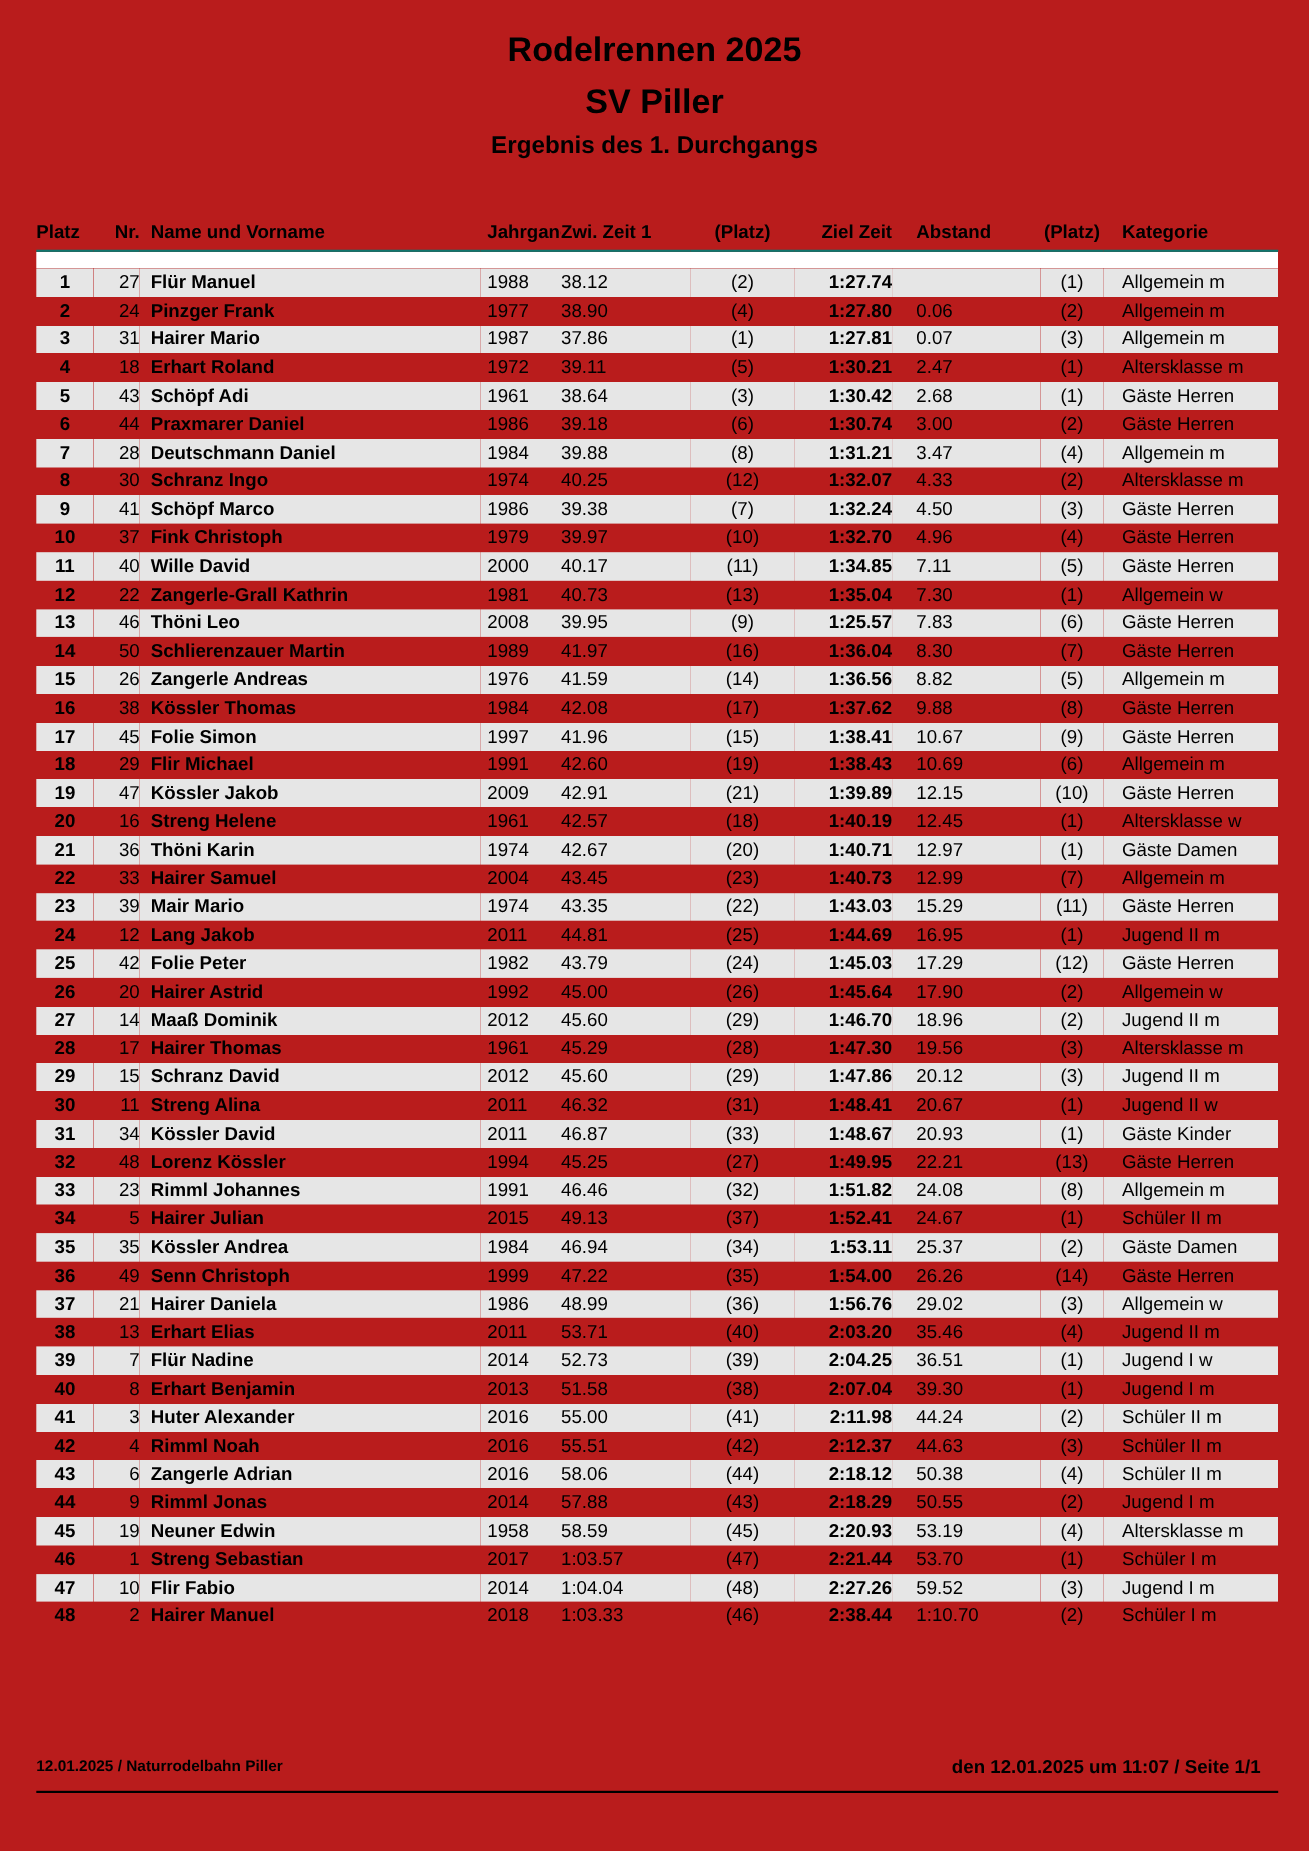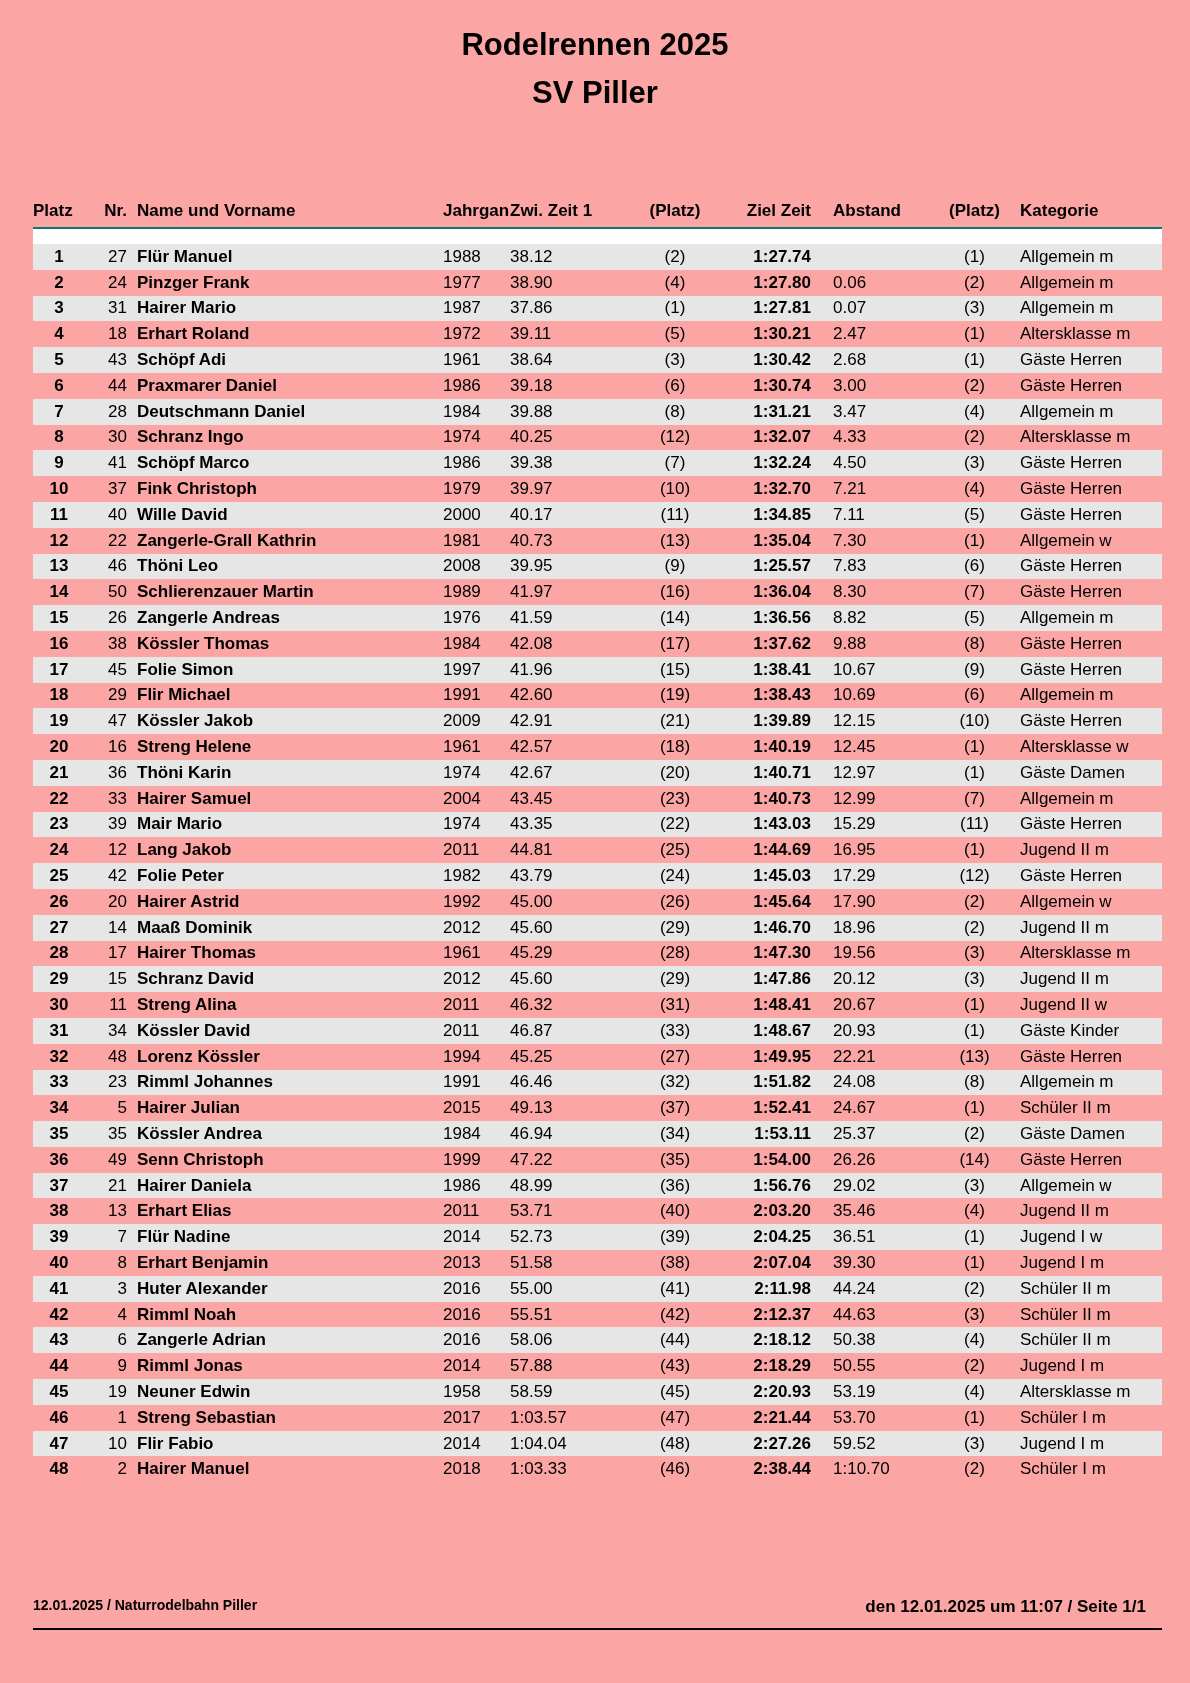--- a/index.html
+++ b/index.html
@@ -1,18 +1,18 @@
 <!DOCTYPE html>
 <html><head>
 <meta charset="utf-8">
 <style>
   * { margin:0; padding:0; box-sizing:border-box; }
   html,body { background:#fff; }
   .page {
-    position:relative; width:1190px; height:1683px; background:#fca5a5;
+    position:relative; width:1190px; height:1683px; background:#b91c1c;
     font-family:"Liberation Sans", sans-serif; color:#000; overflow:hidden;
   }
   .doc-title   { position:absolute; top:27px;  left:0; width:100%; text-align:center; font-size:31px; font-weight:bold; }
   .doc-subtitle{ position:absolute; top:75px;  left:0; width:100%; text-align:center; font-size:31px; font-weight:bold; }
   .doc-runtitle{ position:absolute; top:119px; left:0; width:100%; text-align:center; font-size:22px; font-weight:bold; }
 
   table.results { position:absolute; top:183px; left:33px; width:1129px; border-collapse:collapse; table-layout:fixed; }
   .results th {
     font-size:17px; font-weight:bold; height:45px; vertical-align:bottom; padding-bottom:6px;
     border-bottom:2px solid #0f766e; overflow:hidden; white-space:nowrap;
@@ -47,20 +47,21 @@
   .club { font-size:20px; font-weight:bold; margin-right:14px; white-space:nowrap; }
   .vola-logo { flex:0 0 auto; }
 </style>
 </head>
 <body>
 
 <div class="page">
 
   <div class="doc-title">Rodelrennen 2025</div>
   <div class="doc-subtitle">SV Piller</div>
+  <div class="doc-runtitle">Ergebnis des 1. Durchgangs</div>
 
   <table class="results">
     <thead>
       <tr>
           <th class="col-platz">Platz</th>
           <th class="col-nr">Nr.</th>
           <th class="col-name">Name und Vorname</th>
           <th class="col-jahrgang">Jahrgang</th>
           <th class="col-zwi">Zwi. Zeit 1</th>
           <th class="col-zwi_platz">(Platz)</th>
@@ -183,21 +184,21 @@
           <td class="col-kategorie">Gäste Herren</td>
         </tr>
         <tr class="">
           <td class="col-platz">10</td>
           <td class="col-nr">37</td>
           <td class="col-name">Fink Christoph</td>
           <td class="col-jahrgang">1979</td>
           <td class="col-zwi">39.97</td>
           <td class="col-zwi_platz">(10)</td>
           <td class="col-ziel">1:32.70</td>
-          <td class="col-abstand">7.21</td>
+          <td class="col-abstand">4.96</td>
           <td class="col-ziel_platz">(4)</td>
           <td class="col-kategorie">Gäste Herren</td>
         </tr>
         <tr class="stripe">
           <td class="col-platz">11</td>
           <td class="col-nr">40</td>
           <td class="col-name">Wille David</td>
           <td class="col-jahrgang">2000</td>
           <td class="col-zwi">40.17</td>
           <td class="col-zwi_platz">(11)</td>

